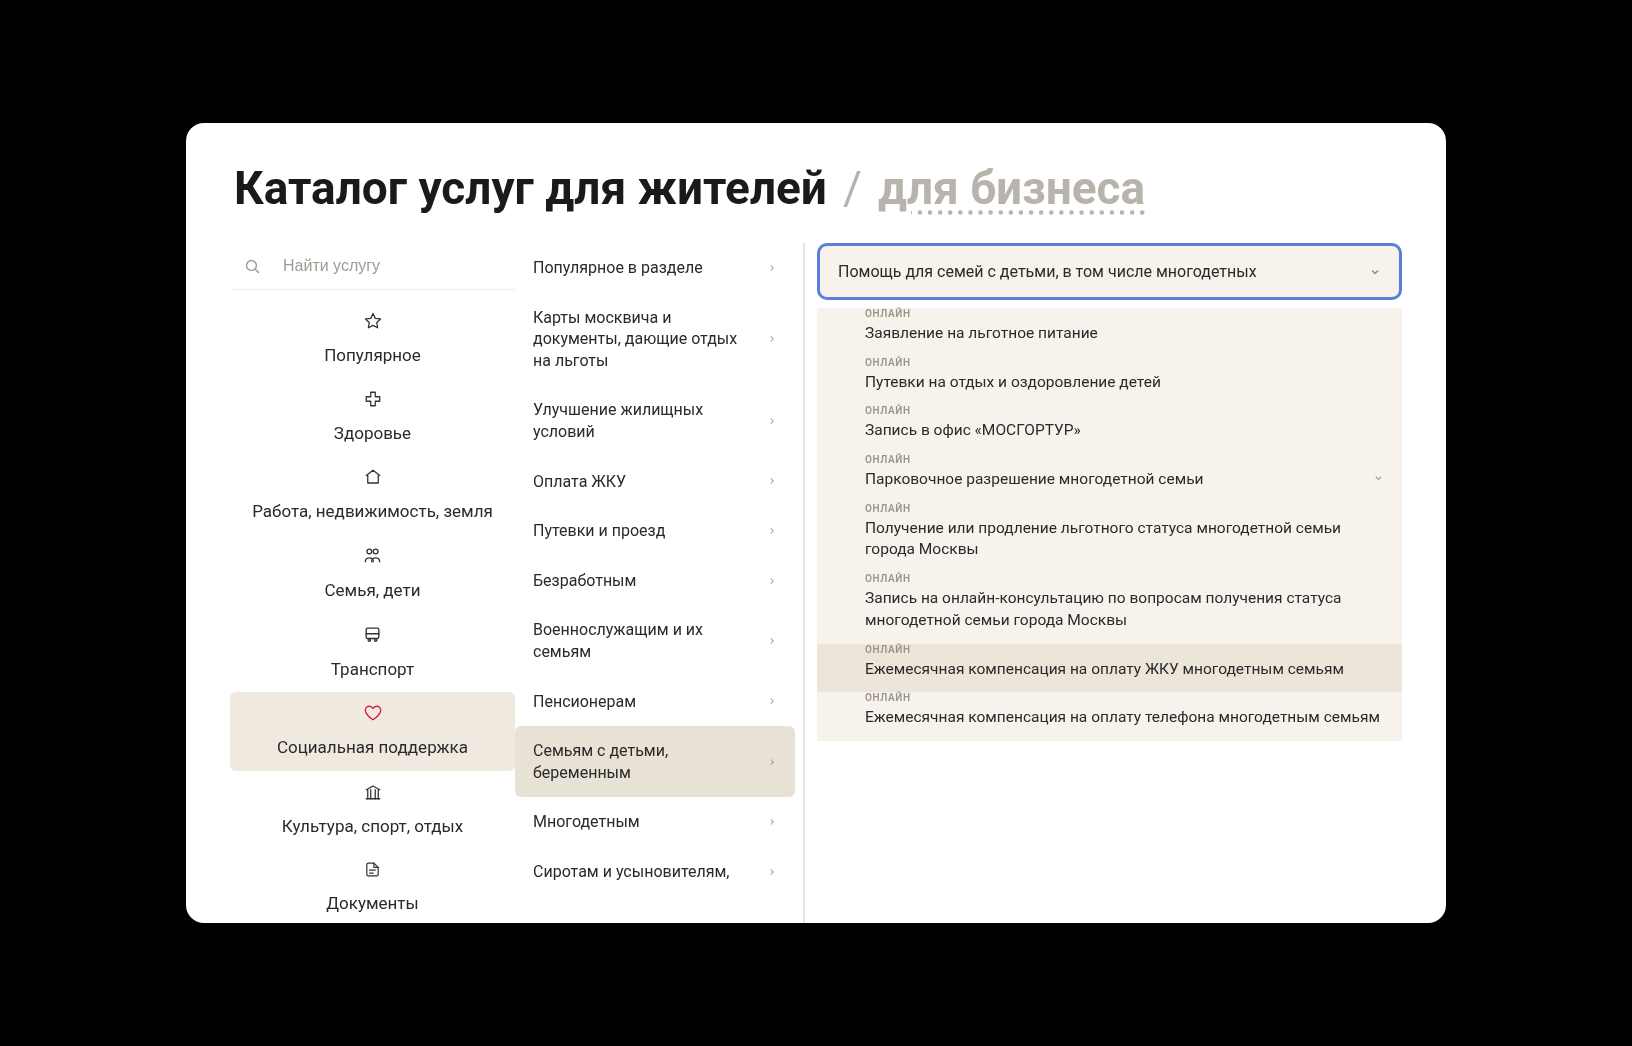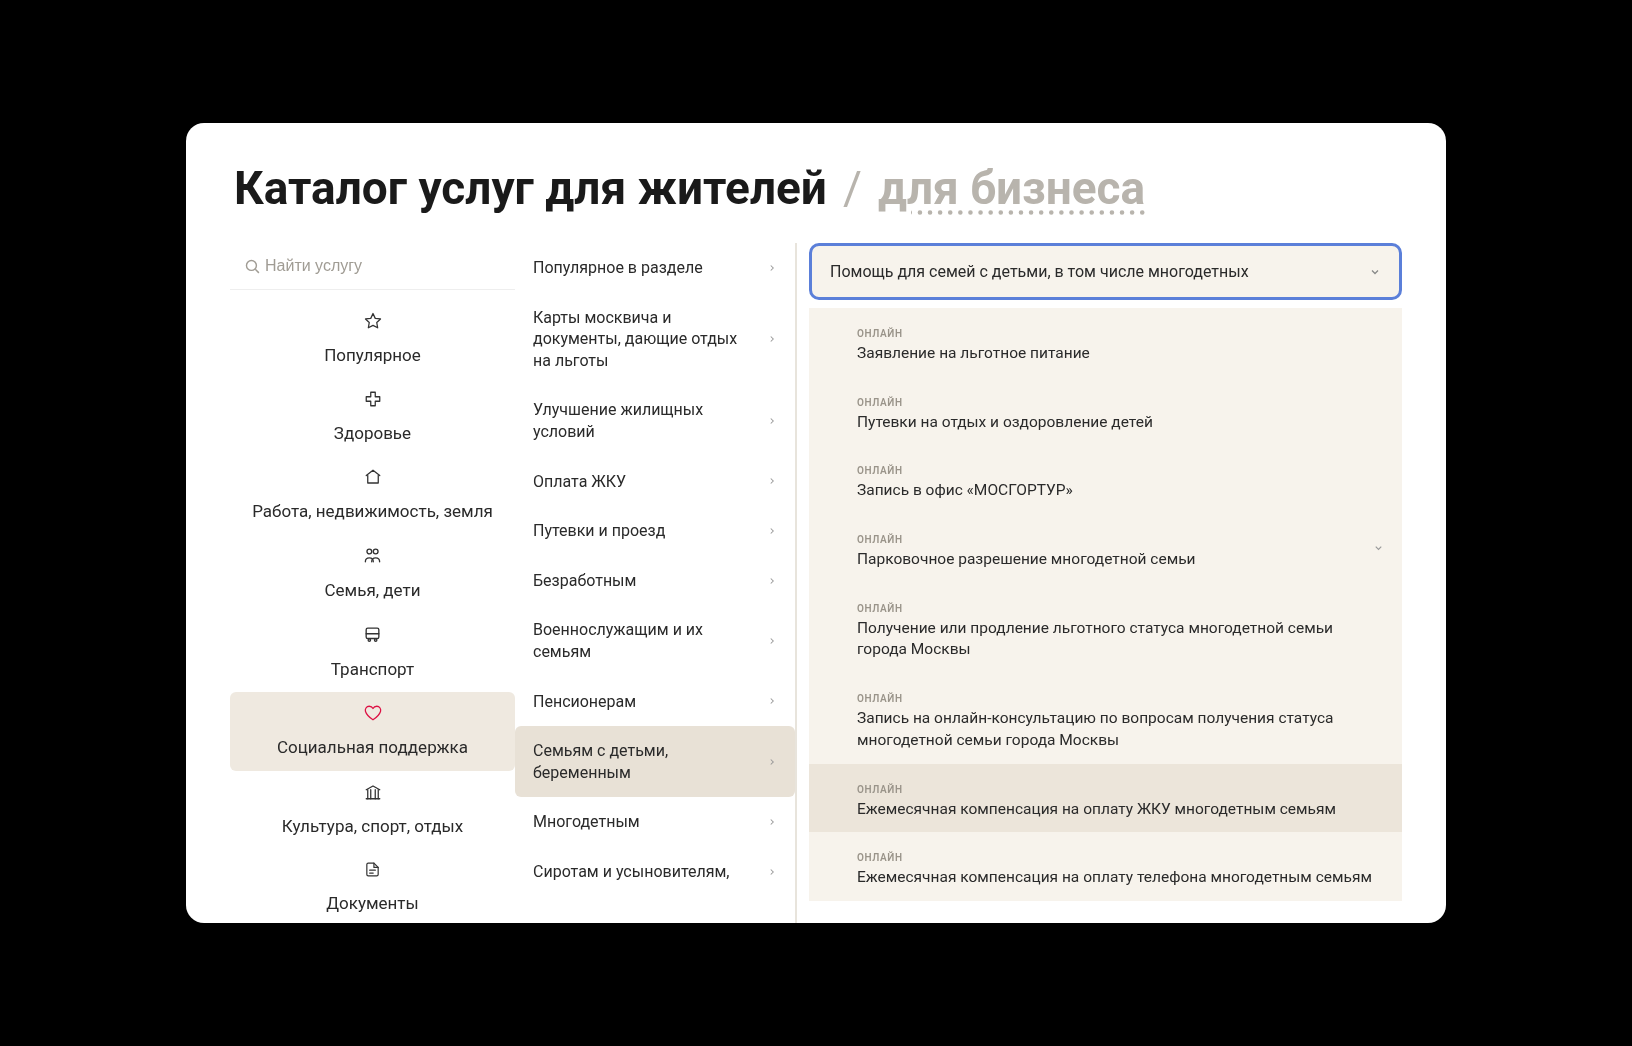--- a/index.html
+++ b/index.html
@@ -41,26 +41,26 @@
   cursor: pointer;
 }
 .cols {
   display: flex;
   flex: 1;
   overflow: hidden;
   padding: 0 44px 0 44px;
 }
 .col1 { width: 285px; flex-shrink: 0; }
 .col2 { width: 280px; flex-shrink: 0; margin-left: 0; }
-.col3 { flex: 1; border-left: 2px solid #e8e4dc; padding-left: 12px; }
+.col3 { flex: 1; margin-left: 8px; border-left: 2px solid #e8e4dc; padding-left: 12px; }
 
 .search {
   display: flex;
   align-items: center;
-  gap: 4px;
+  gap: 22px;
   padding: 14px 14px;
   border-bottom: 1px solid #eee;
   margin-bottom: 10px;
   justify-content: center;
 }
 .search input {
   border: none;
   outline: none;
   font-size: 16px;
   color: #333;
@@ -109,21 +109,21 @@
   align-items: center;
   justify-content: space-between;
   font-size: 16px;
   color: #2a2a2a;
   cursor: pointer;
   margin-bottom: 8px;
 }
 
 .svc-list { }
 .svc-item {
-  padding: 20px 18px 12px 48px;
+  padding: 0 18px 12px 48px;
   background: #f7f3ec;
   cursor: pointer;
   position: relative;
 }
 .svc-item.hover { background: #ece5da; }
 .svc-badge {
   font-size: 10px;
   letter-spacing: 0.06em;
   color: #9a948a;
   font-weight: 600;

